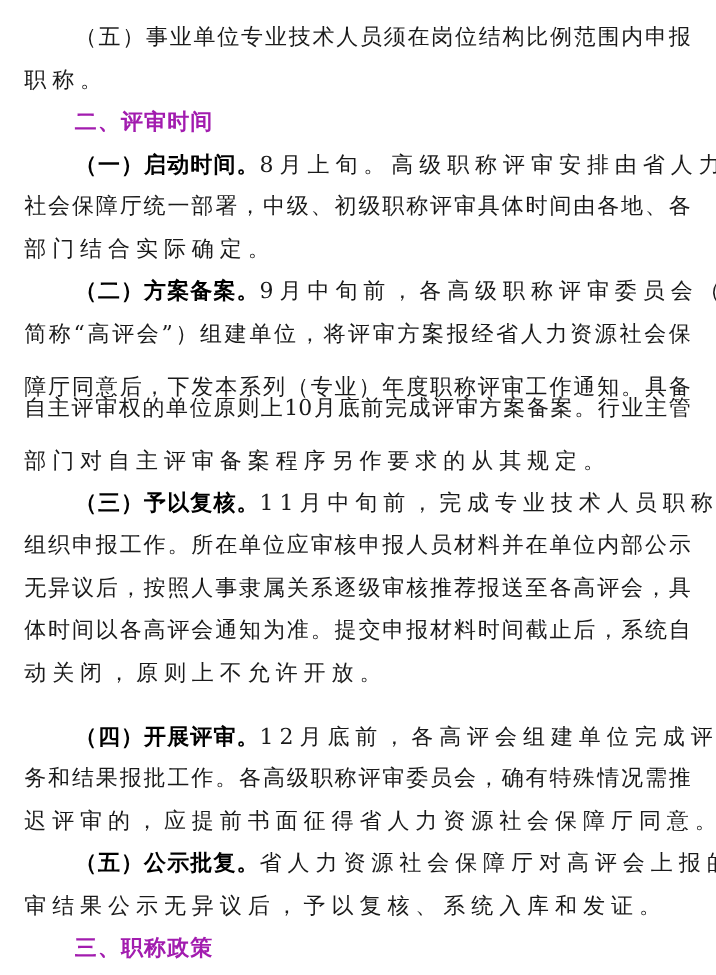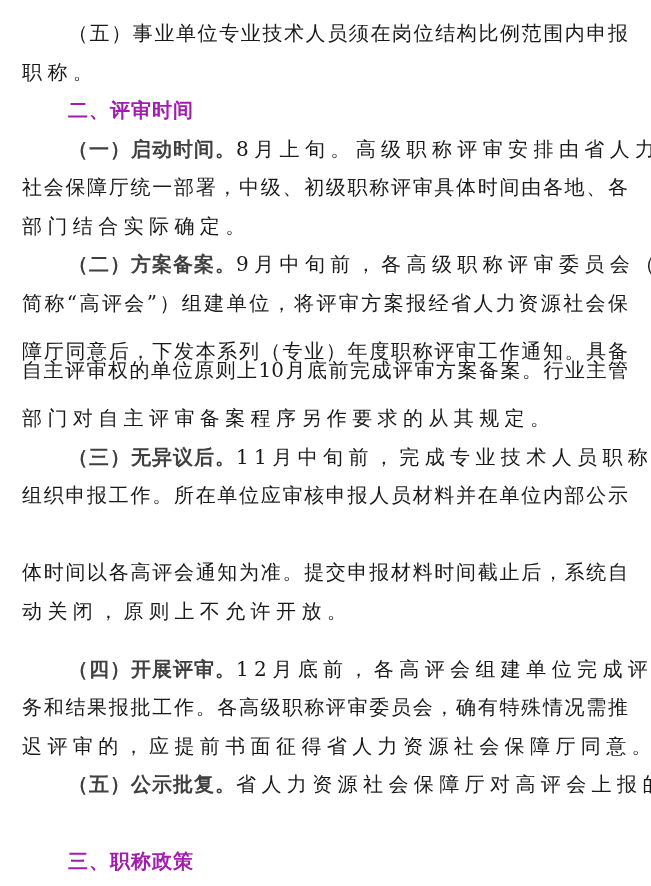--- a/index.html
+++ b/index.html
@@ -18,21 +18,21 @@
     letter-spacing: 5.4px;
   }
   .line.indent { left: 68px; width: 560px; }
   .line.justify { text-align: justify; text-align-last: justify; letter-spacing: 0; }
   .heading {
     font-family: "DejaVu Sans", "Liberation Sans", sans-serif;
     font-weight: bold;
     letter-spacing: 1px;
     color: #a21caf;
   }
-  .bold { font-weight: bold; font-family: Liberation Sans, sans-serif; color: #404040; letter-spacing: 1px; }
+  .bold { font-weight: bold; font-family: Liberation Sans, sans-serif; color: #000000; letter-spacing: 1px; }
   .norm { letter-spacing: 5.4px; }
 </style>
 </head>
 <body>
 
 <div class="page">
 
   <div class="line indent justify" style="top:14px;">（五）事业单位专业技术人员须在岗位结构比例范围内申报</div>
   <div class="line" style="top:53px;">职称。</div>
 
@@ -46,31 +46,33 @@
 
   <div class="line indent" style="top:245px;">
     <span class="bold">（二）方案备案。</span><span class="norm">9月中旬前，各高级职称评审委员会（以下</span>
   </div>
   <div class="line justify" style="top:284px;">简称“高评会”）组建单位，将评审方案报经省人力资源社会保</div>
   <div class="line justify" style="top:332px;">障厅同意后，下发本系列（专业）年度职称评审工作通知。具备</div>
   <div class="line justify" style="top:351px;">自主评审权的单位原则上10月底前完成评审方案备案。行业主管</div>
   <div class="line" style="top:399px;">部门对自主评审备案程序另作要求的从其规定。</div>
 
   <div class="line indent" style="top:438px;">
-    <span class="bold">（三）无异议后。</span><span class="norm">11月中旬前，完成专业技术人员职称评审</span>
+    <span class="bold">（三）予以复核。</span><span class="norm">11月中旬前，完成专业技术人员职称评审</span>
   </div>
   <div class="line justify" style="top:476px;">组织申报工作。所在单位应审核申报人员材料并在单位内部公示</div>
+  <div class="line justify" style="top:515px;">无异议后，按照人事隶属关系逐级审核推荐报送至各高评会，具</div>
   <div class="line justify" style="top:553px;">体时间以各高评会通知为准。提交申报材料时间截止后，系统自</div>
   <div class="line" style="top:592px;">动关闭，原则上不允许开放。</div>
 
   <div class="line indent" style="top:650px;">
     <span class="bold">（四）开展评审。</span><span class="norm">12月底前，各高评会组建单位完成评审任</span>
   </div>
   <div class="line justify" style="top:688px;">务和结果报批工作。各高级职称评审委员会，确有特殊情况需推</div>
   <div class="line" style="top:727px;">迟评审的，应提前书面征得省人力资源社会保障厅同意。</div>
 
   <div class="line indent" style="top:765px;">
     <span class="bold">（五）公示批复。</span><span class="norm">省人力资源社会保障厅对高评会上报的评</span>
   </div>
+  <div class="line" style="top:804px;">审结果公示无异议后，予以复核、系统入库和发证。</div>
 
   <div class="line indent heading" style="top:842px;">三、职称政策</div>
 
 </div>
 
 </body></html>

